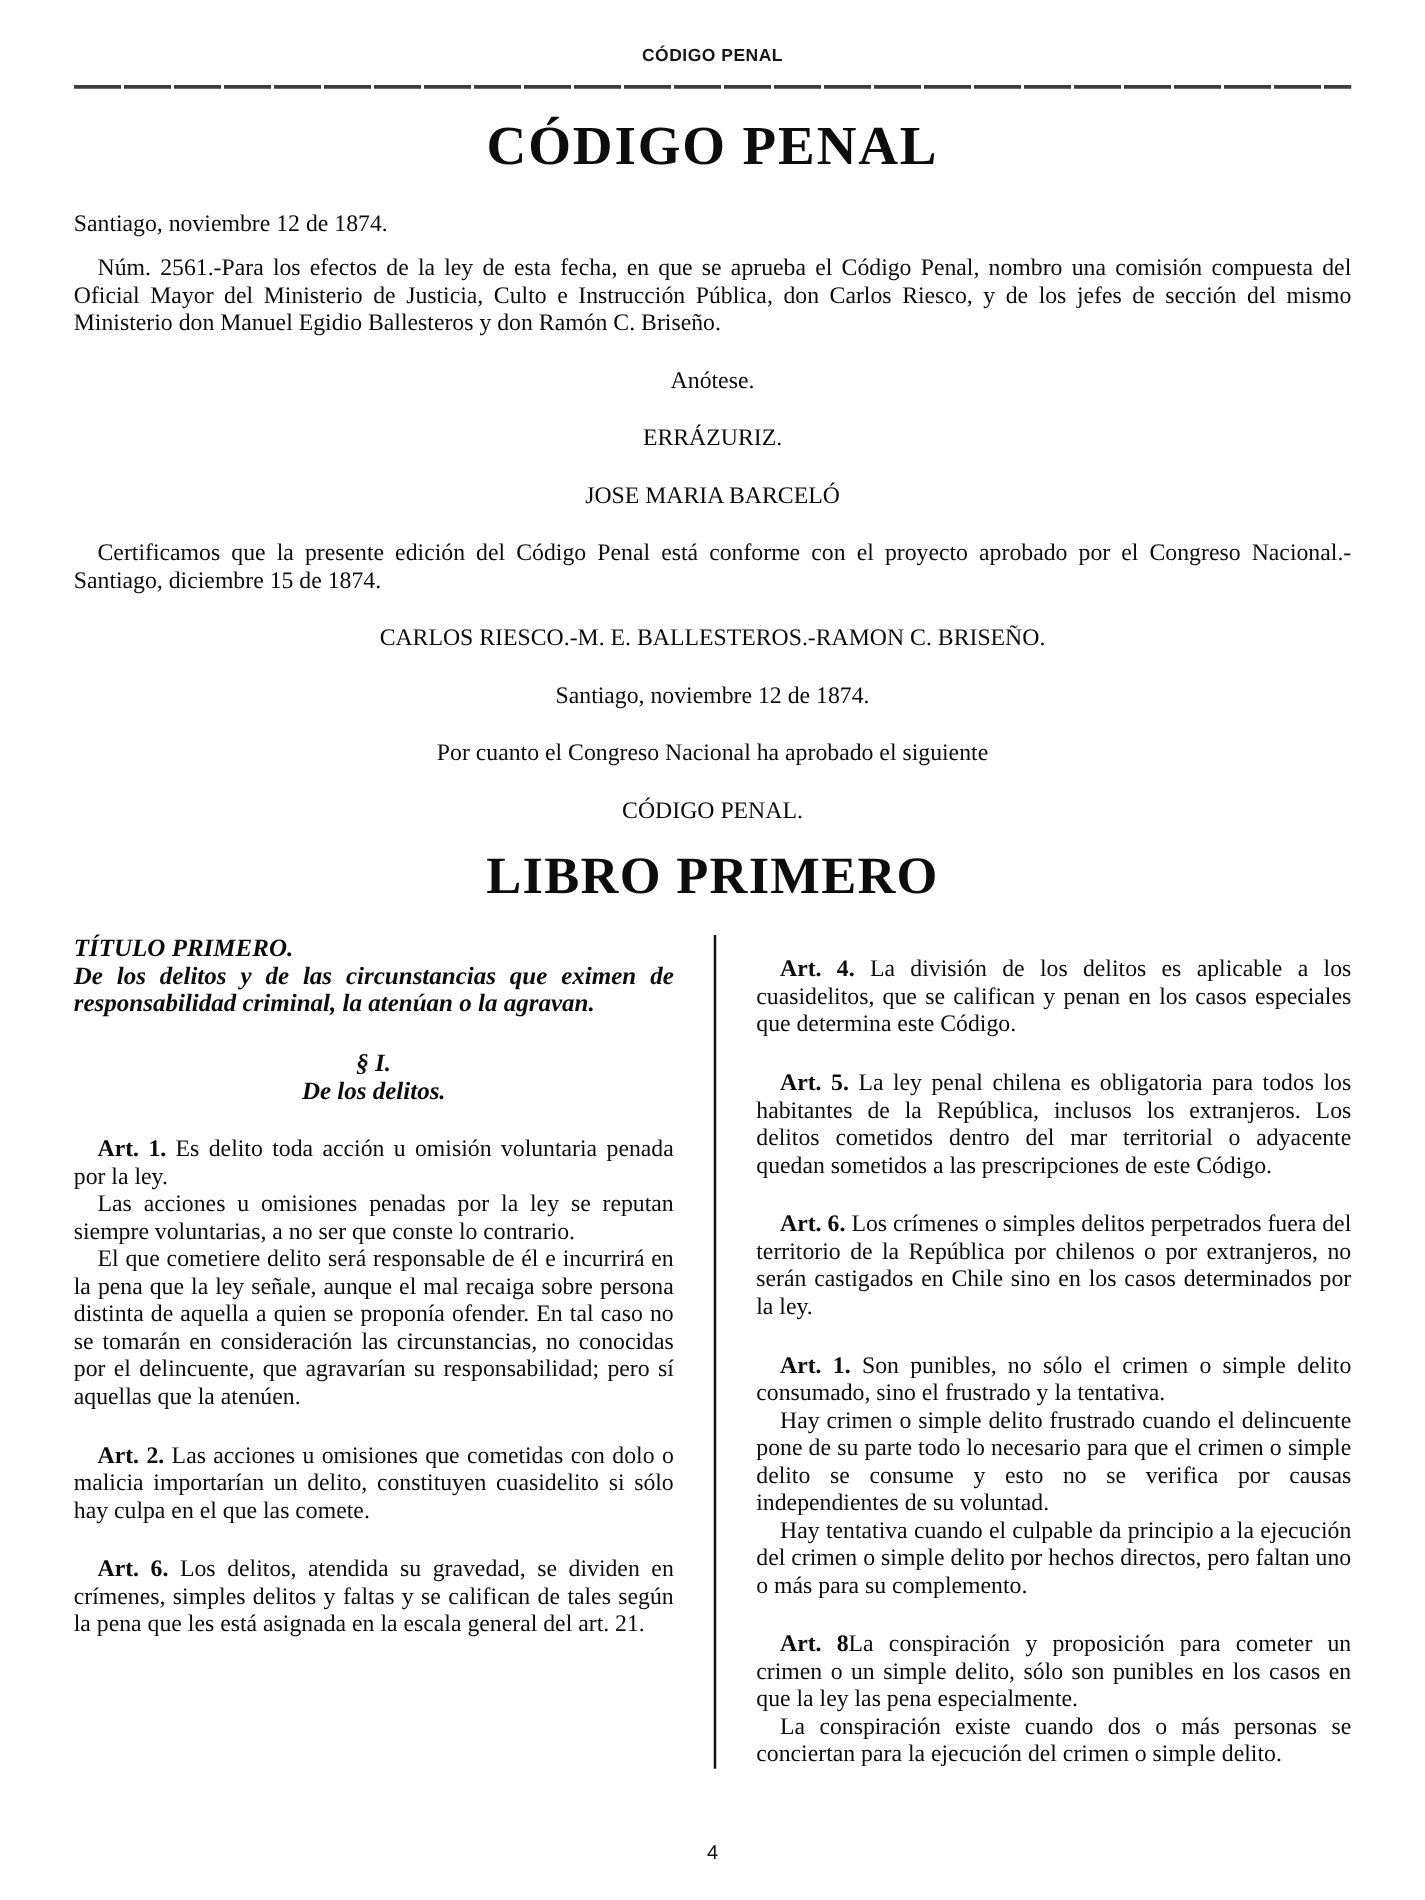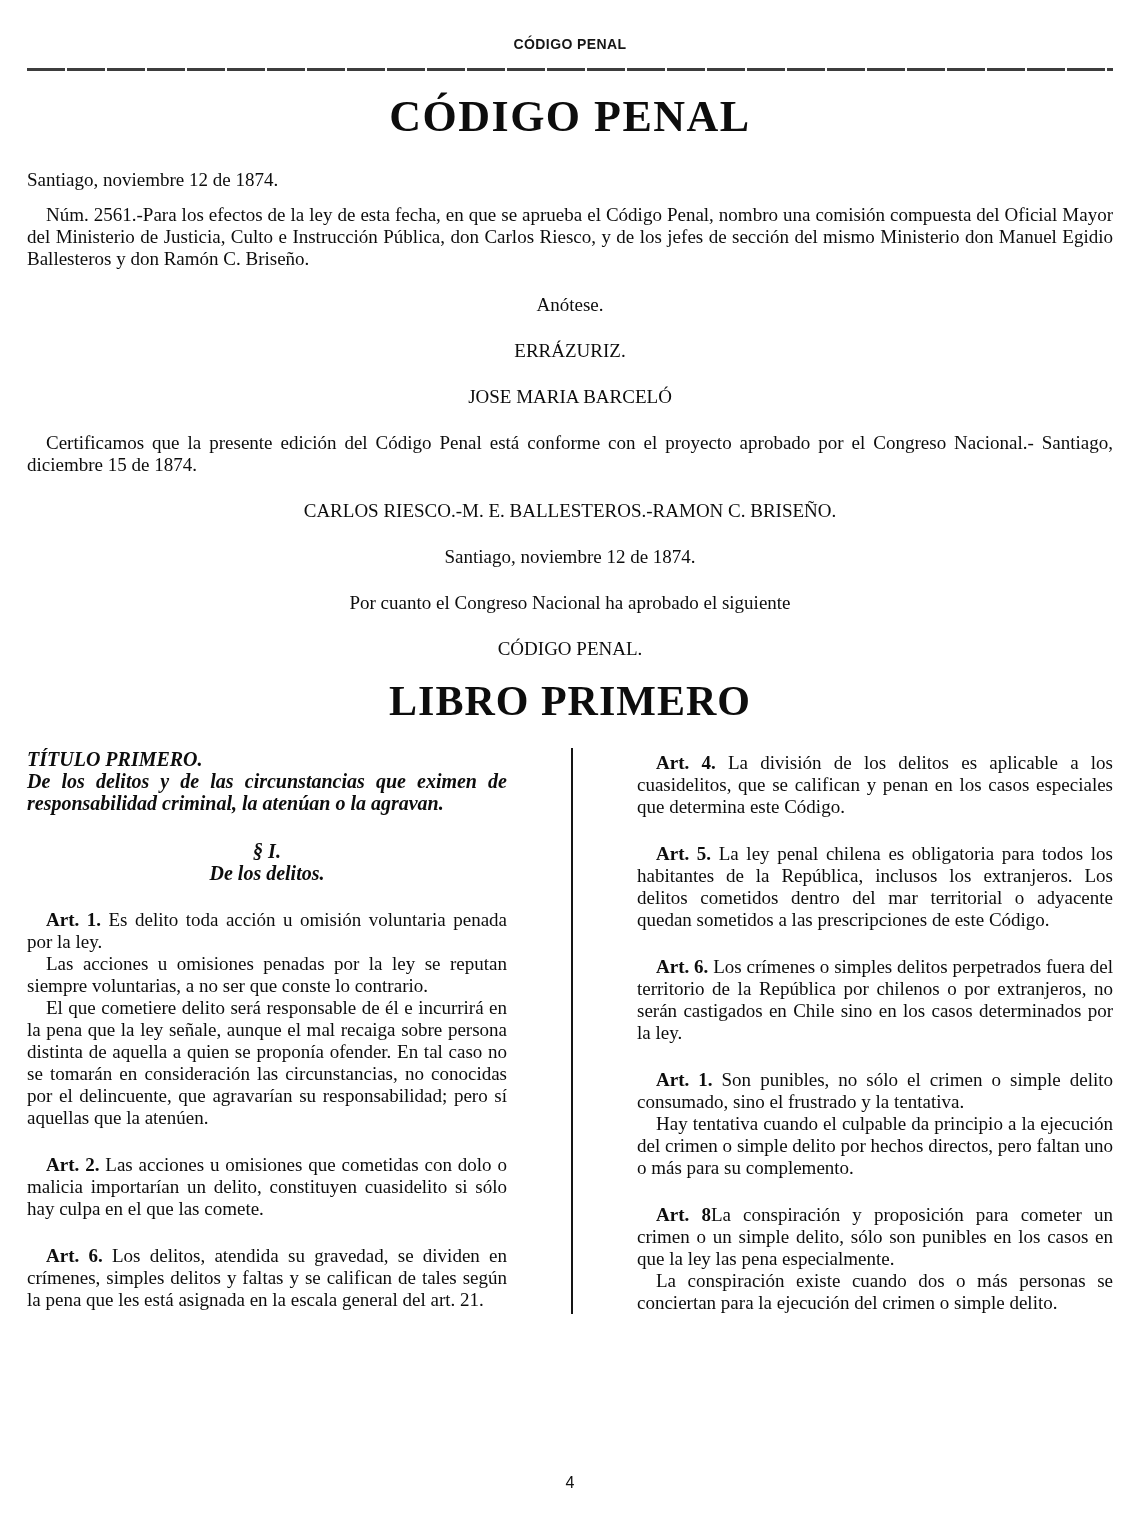--- a/index.html
+++ b/index.html
@@ -3,21 +3,21 @@
 <meta charset="utf-8">
 <style>
   * { box-sizing: border-box; }
   html, body { margin: 0; padding: 0; }
   body {
     width: 1140px; height: 1520px;
     background: #ffffff; color: #0d0d0d;
     font-family: "Liberation Serif", serif;
     -webkit-font-smoothing: antialiased;
   }
-  .page { position: relative; width: 1140px; height: 1520px; padding: 0 27px; overflow: hidden; }
+  .page { position: relative; width: 1140px; height: 1520px; padding: 0 59px; overflow: hidden; }
 
   .running-header {
     padding-top: 36px; text-align: center;
     font-family: "Liberation Sans", sans-serif;
     font-size: 14px; font-weight: 600; letter-spacing: 0.4px; color: #161616;
   }
   .rule {
     margin-top: 16px; height: 3px;
     background: repeating-linear-gradient(90deg, #3d3d3d 0, #3d3d3d 38px, #ffffff 38px, #ffffff 40px);
   }
@@ -45,21 +45,21 @@
   .titulo-heading, .titulo-sub, .section-mark, .section-title {
     font-size: 20px; line-height: 22px; font-weight: 700; font-style: italic; margin: 0;
   }
   .titulo-heading { text-align: left; }
   .titulo-sub { text-align: justify; }
   .section-mark { text-align: center; margin-top: 26px; }
   .section-title { text-align: center; }
 
   .article { margin-top: 25px; }
   .article.first-left { }
-  .article.first-right { margin-top: 4px; }
+  .article.first-right { margin-top: 17px; }
   .article p {
     margin: 0; font-size: 19px; line-height: 22px;
     text-align: justify; text-indent: 19px;
   }
   .art-label { font-weight: 700; }
 
   .page-number {
     position: absolute; left: 0; right: 0; bottom: 28px;
     text-align: center; font-family: "Liberation Sans", sans-serif; font-size: 16px; color: #111;
   }
@@ -125,20 +125,21 @@
       <div class="article">
         <p><b class="art-label">Art. 5.</b> <span>La ley penal chilena es obligatoria para todos los habitantes de la República, inclusos los extranjeros. Los delitos cometidos dentro del mar territorial o adyacente quedan sometidos a las prescripciones de este Código.</span></p>
       </div>
 
       <div class="article">
         <p><b class="art-label">Art. 6.</b> <span>Los crímenes o simples delitos perpetrados fuera del territorio de la República por chilenos o por extranjeros, no serán castigados en Chile sino en los casos determinados por la ley.</span></p>
       </div>
 
       <div class="article">
         <p><b class="art-label">Art. 1.</b> <span>Son punibles, no sólo el crimen o simple delito consumado, sino el frustrado y la tentativa.</span></p>
+        <p>Hay crimen o simple delito frustrado cuando el delincuente pone de su parte todo lo necesario para que el crimen o simple delito se consume y esto no se verifica por causas independientes de su voluntad.</p>
         <p>Hay tentativa cuando el culpable da principio a la ejecución del crimen o simple delito por hechos directos, pero faltan uno o más para su complemento.</p>
       </div>
 
       <div class="article">
         <p><b class="art-label">Art. 8</b><span>La conspiración y proposición para cometer un crimen o un simple delito, sólo son punibles en los casos en que la ley las pena especialmente.</span></p>
         <p>La conspiración existe cuando dos o más personas se conciertan para la ejecución del crimen o simple delito.</p>
       </div>
     </div>
 
   </div>

